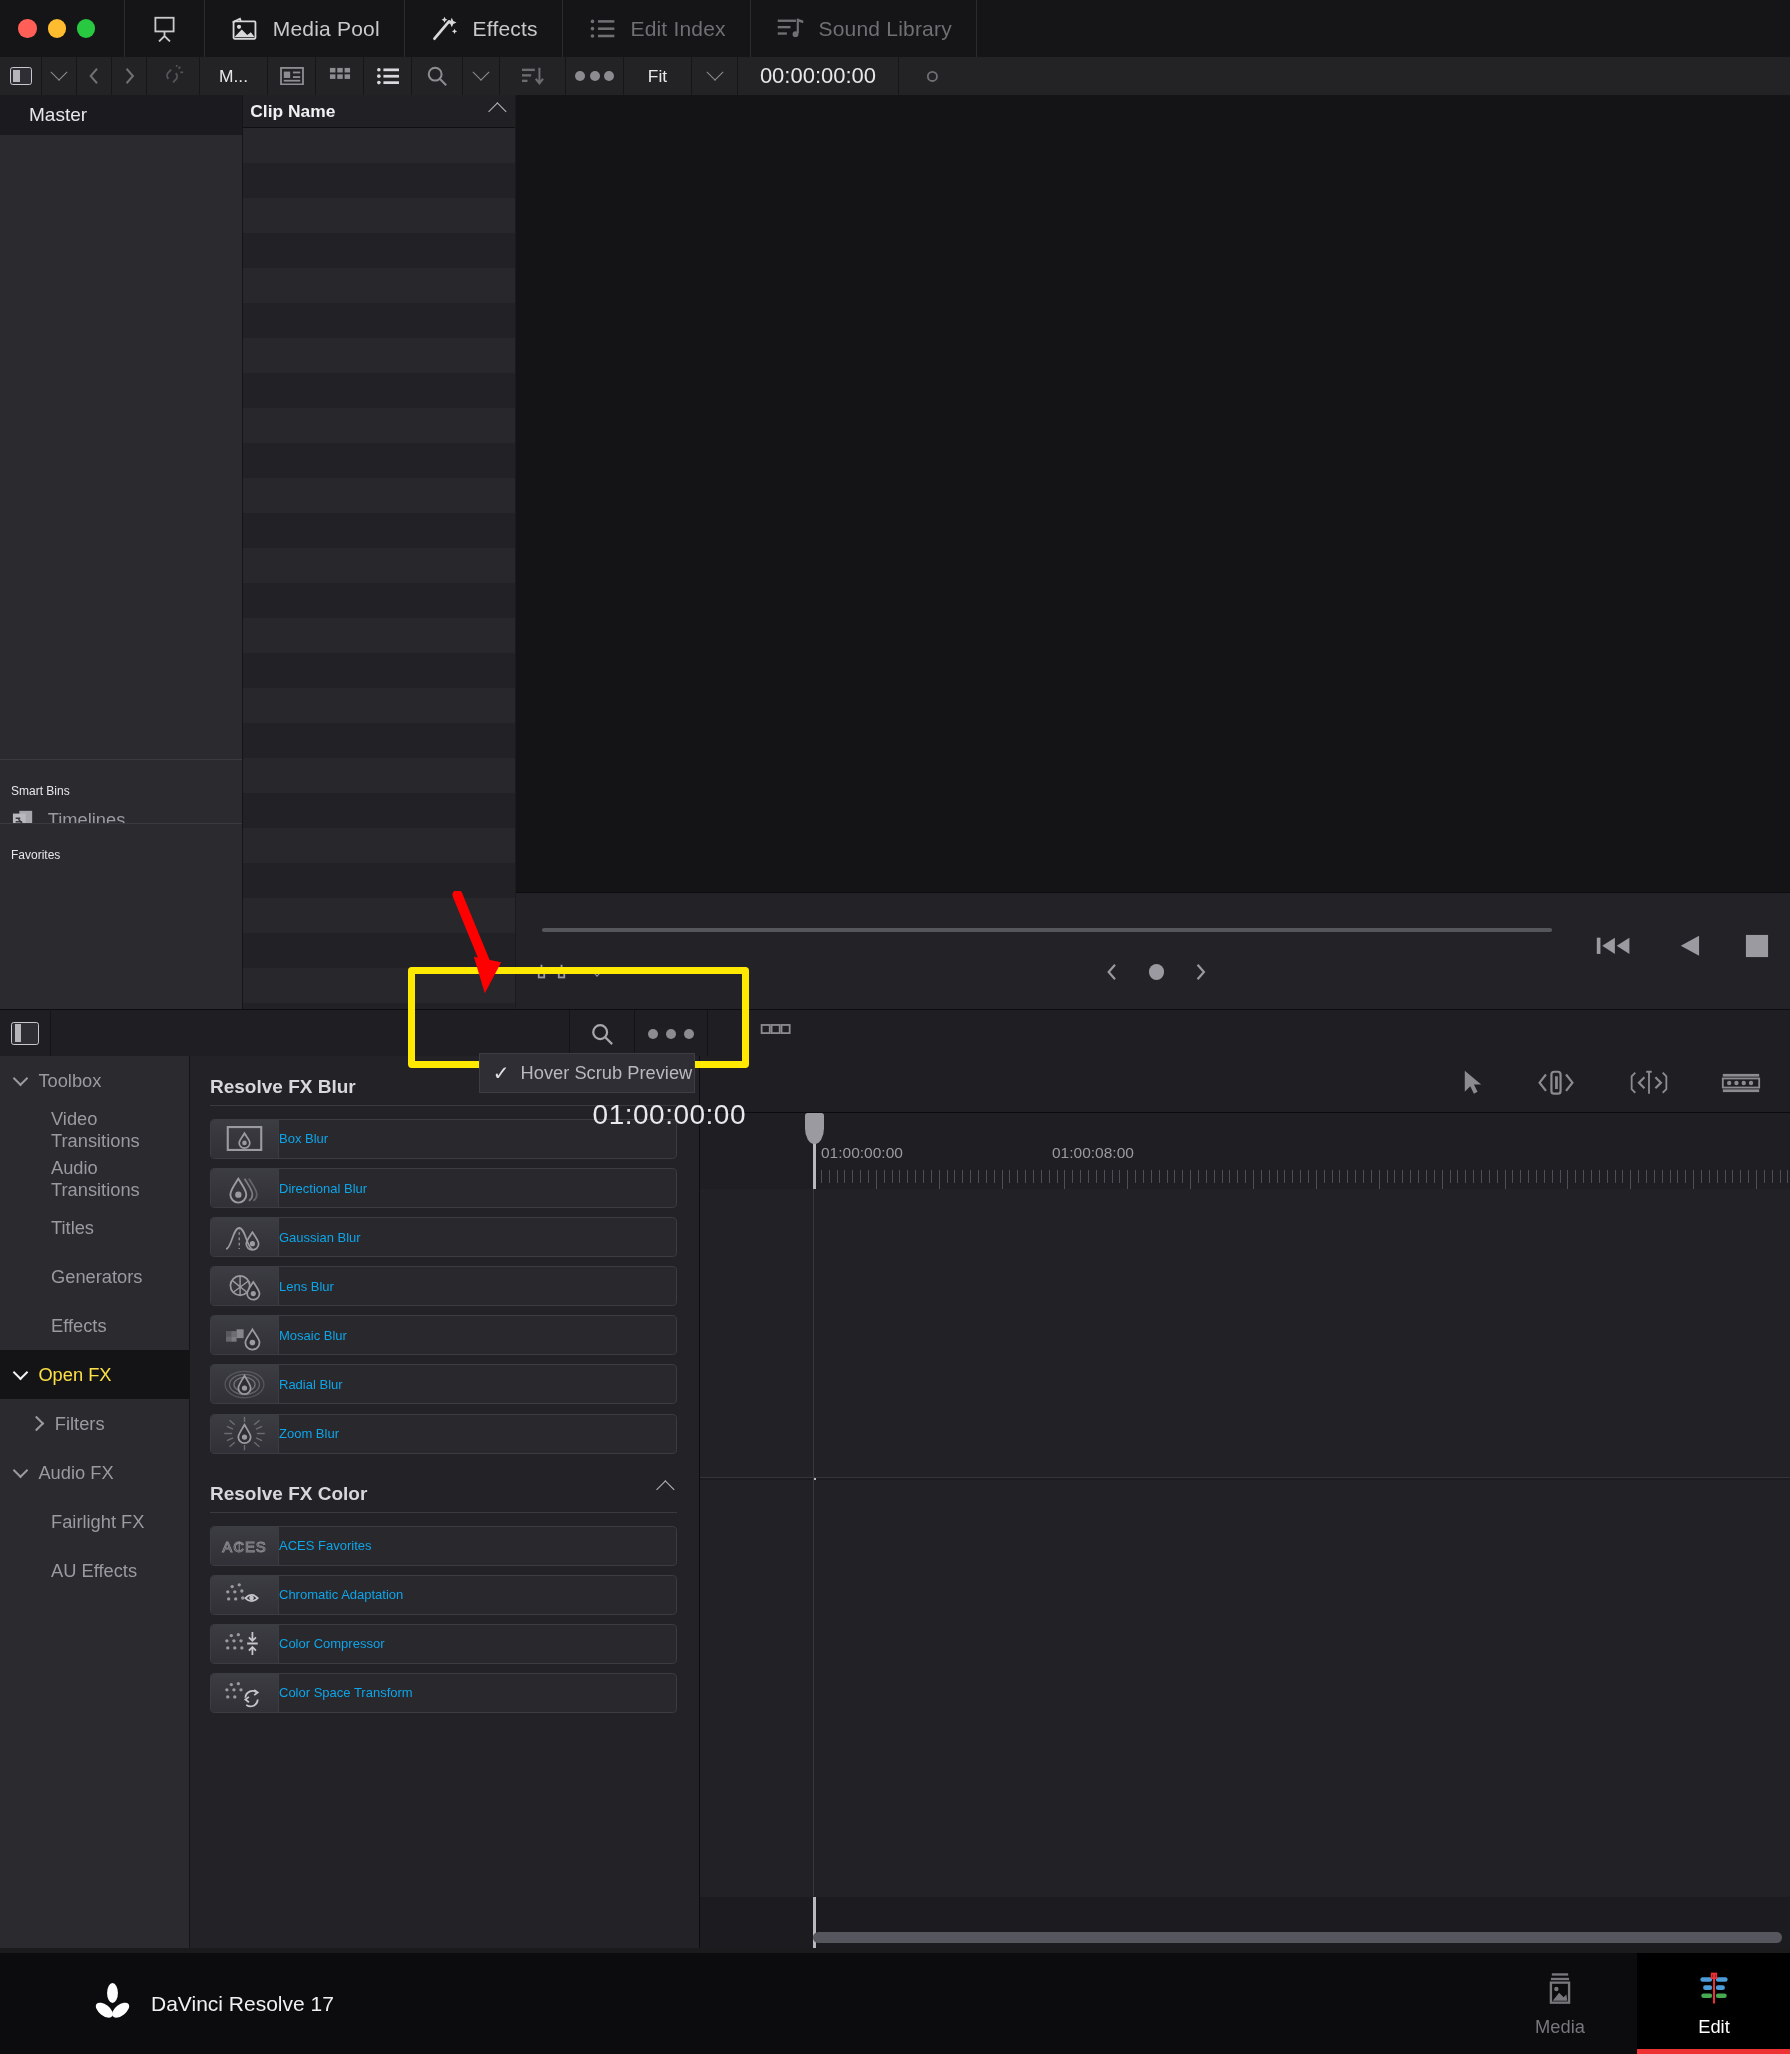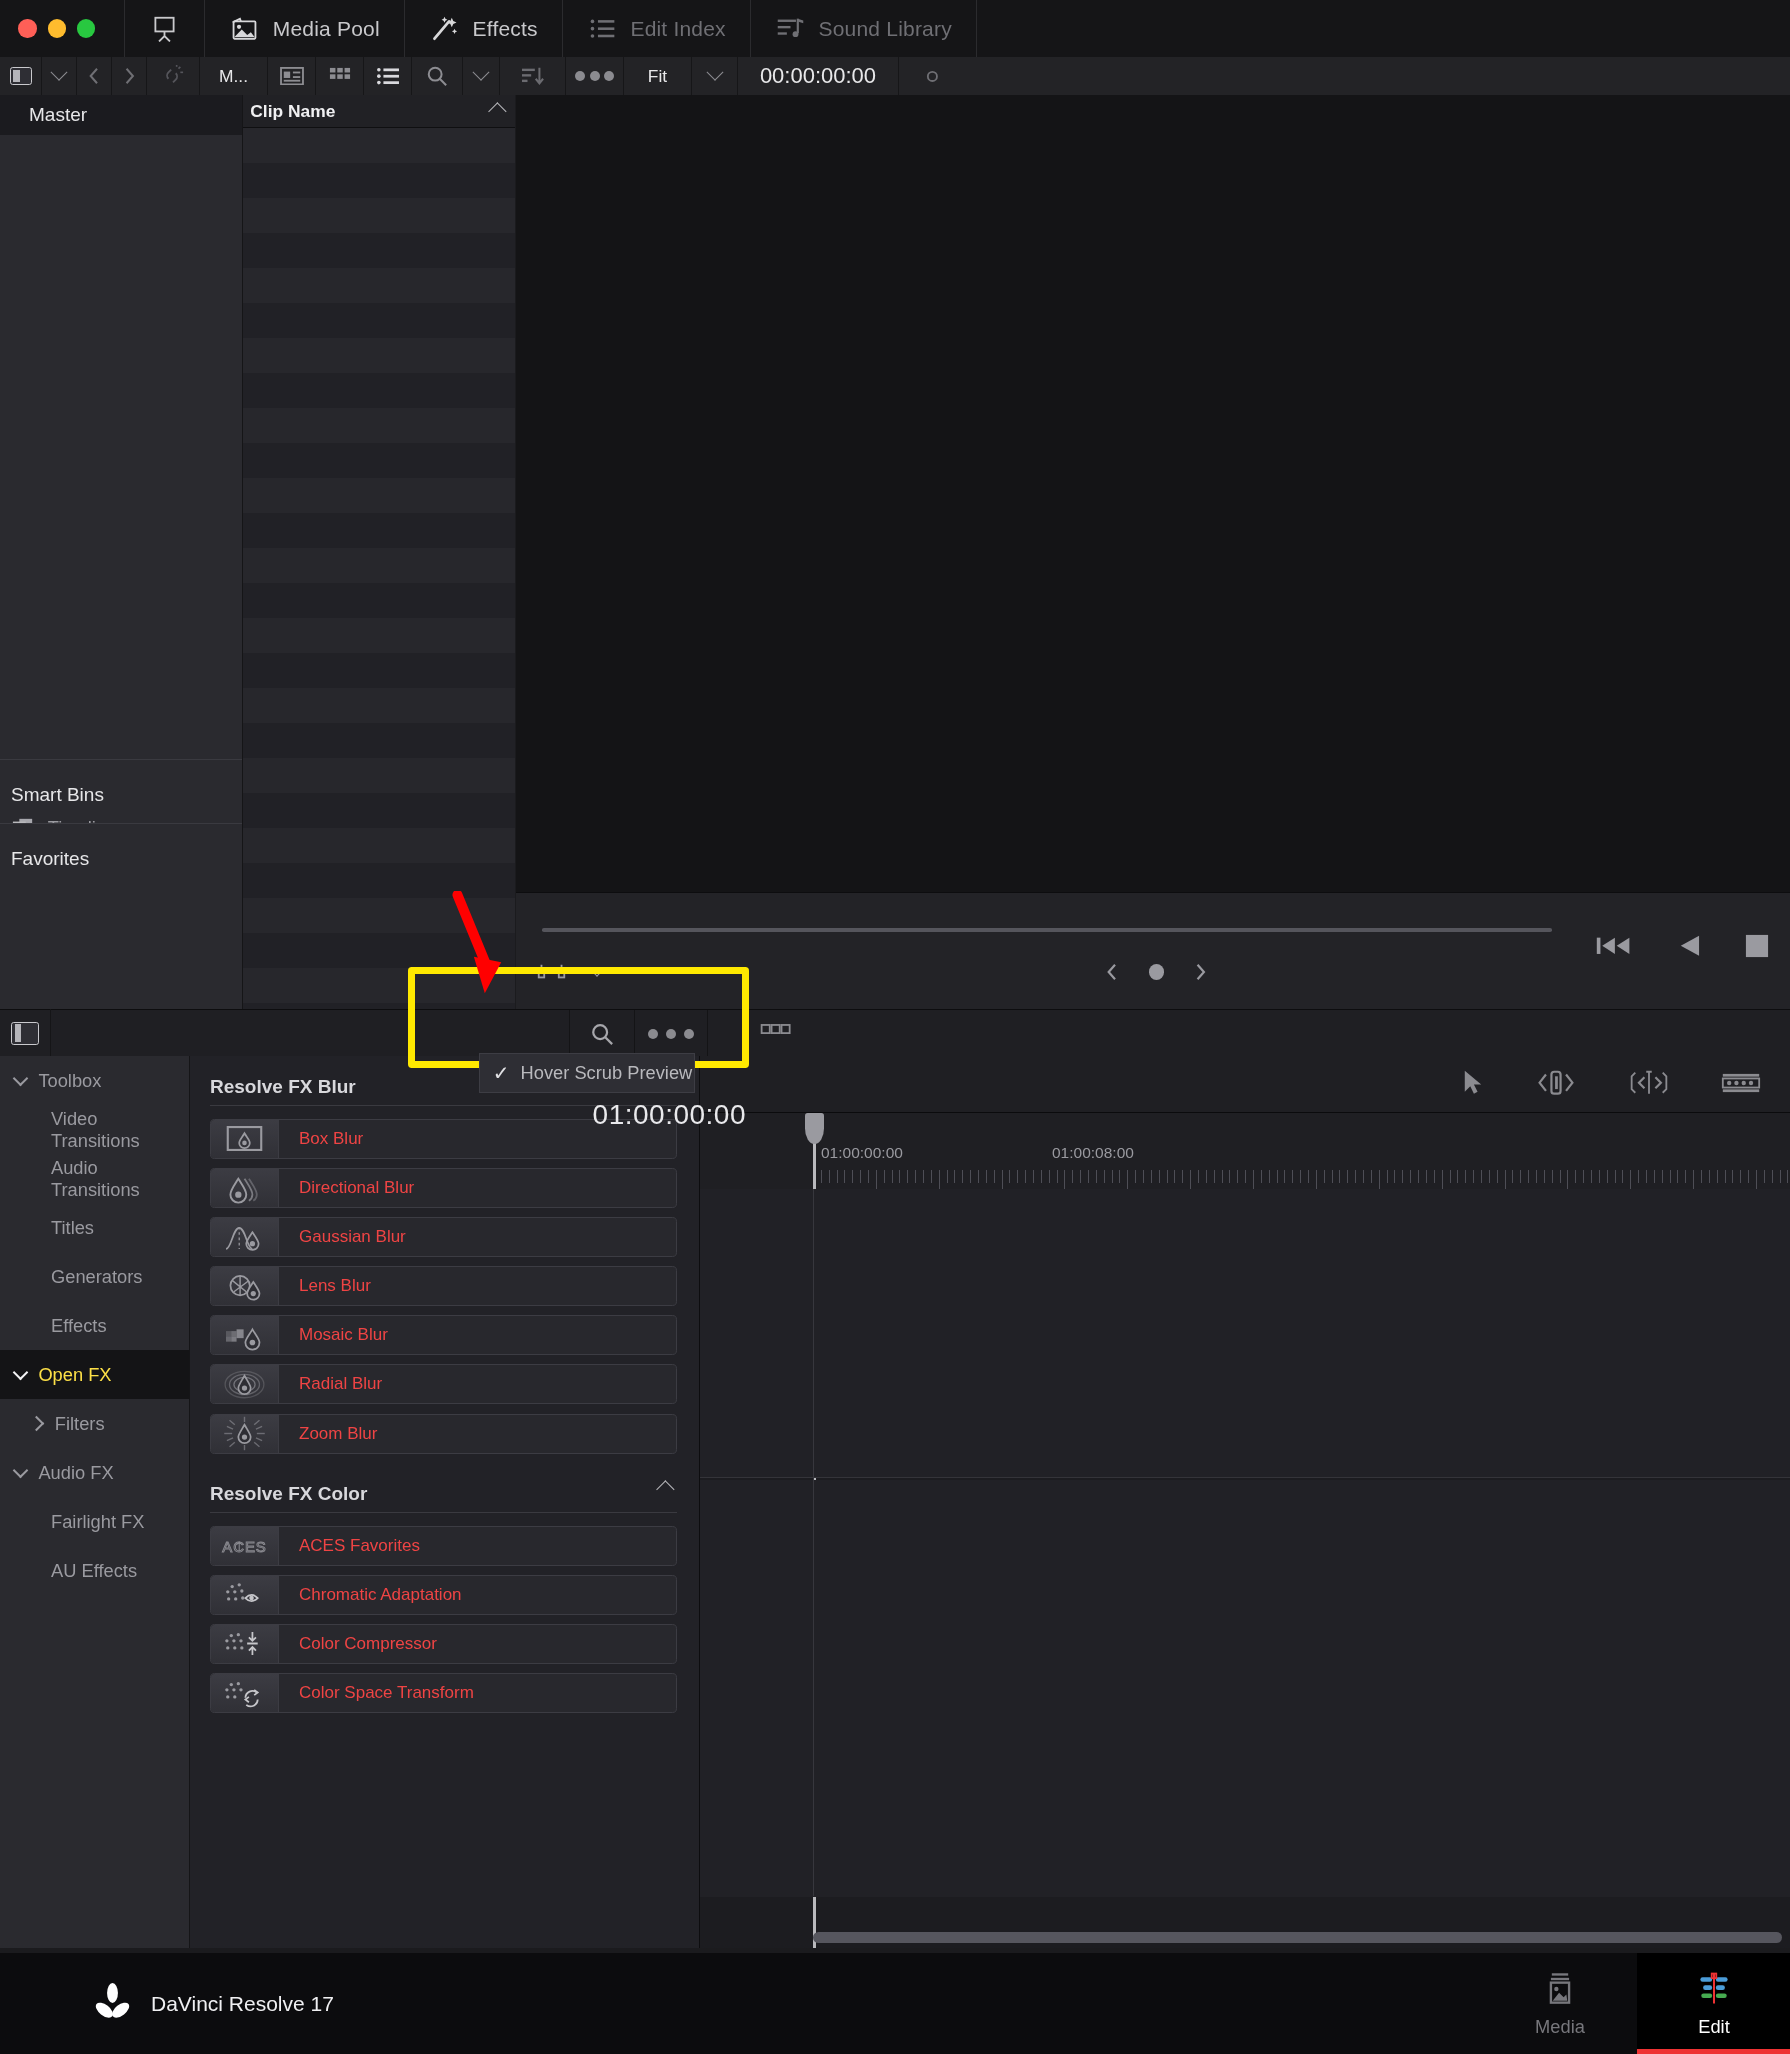--- a/index.html
+++ b/index.html
@@ -44,21 +44,21 @@
   .bin-panel{
     position:absolute; left:0; top:95px; width:243px; height:914px;
     background:#2a2a2f; border-right:0.9px solid #151517;
   }
   .bin-master{
     height:40px; background:#1b1b1f; display:flex; align-items:center;
     padding-left:29px; font-size:19px; color:#e7e7e9;
   }
   .bin-body{ height:625px; background:#2a2a2f; border-bottom:0.9px solid #3a3a40; }
   .bin-smart{ padding-top:24px; }
-  .bin-head{ font-size:19px; color:#e7e7e9; padding-left:11px; }
+  .bin-head{ font-size:12px; color:#e7e7e9; padding-left:11px; }
   .bin-row{ display:flex; align-items:center; height:44px; padding-left:11px; gap:12.8px; }
   .bin-row .lbl{ font-size:18.3px; color:#9a9aa0; }
   .bin-icon{ width:24px; height:22px; flex:none; }
   .bin-fav{
     position:absolute; left:0; bottom:0; width:242px; height:186px;
     border-top:0.9px solid #3a3a40; background:#2a2a2f; padding-top:24px;
   }
 
   
   .mp-list{
@@ -149,21 +149,21 @@
   .fx-item{
     display:flex; align-items:center; margin:0 22px 9.1px 20px; height:40px;
     background:#28282d; border:0.9px solid #3c3c43; border-radius:4.6px; overflow:hidden;
   }
   .fx-thumb{
     width:68px; height:38px; flex:none;
     background:linear-gradient(180deg,#3c3c43,#303036);
     border-right:0.9px solid #3c3c43;
     display:flex; align-items:center; justify-content:center;
   }
-  .fx-name{ font-size:17px; color:#ef4444; padding-left:20px; }
+  .fx-name{ font-size:13px; color:#0ea5e9; }
 
   
   .tl-panel{
     position:absolute; left:699px; top:1056px; width:1092px; height:892px;
     background:#1c1c20; border-left:0.9px solid #0d0d0f;
   }
   .tl-tools{
     position:absolute; left:0; top:0; width:1092px; height:57px; background:#1f1f23;
     border-bottom:0.9px solid #0b0b0d;
     display:flex; align-items:center; justify-content:flex-end; gap:51px; padding-right:31px;

